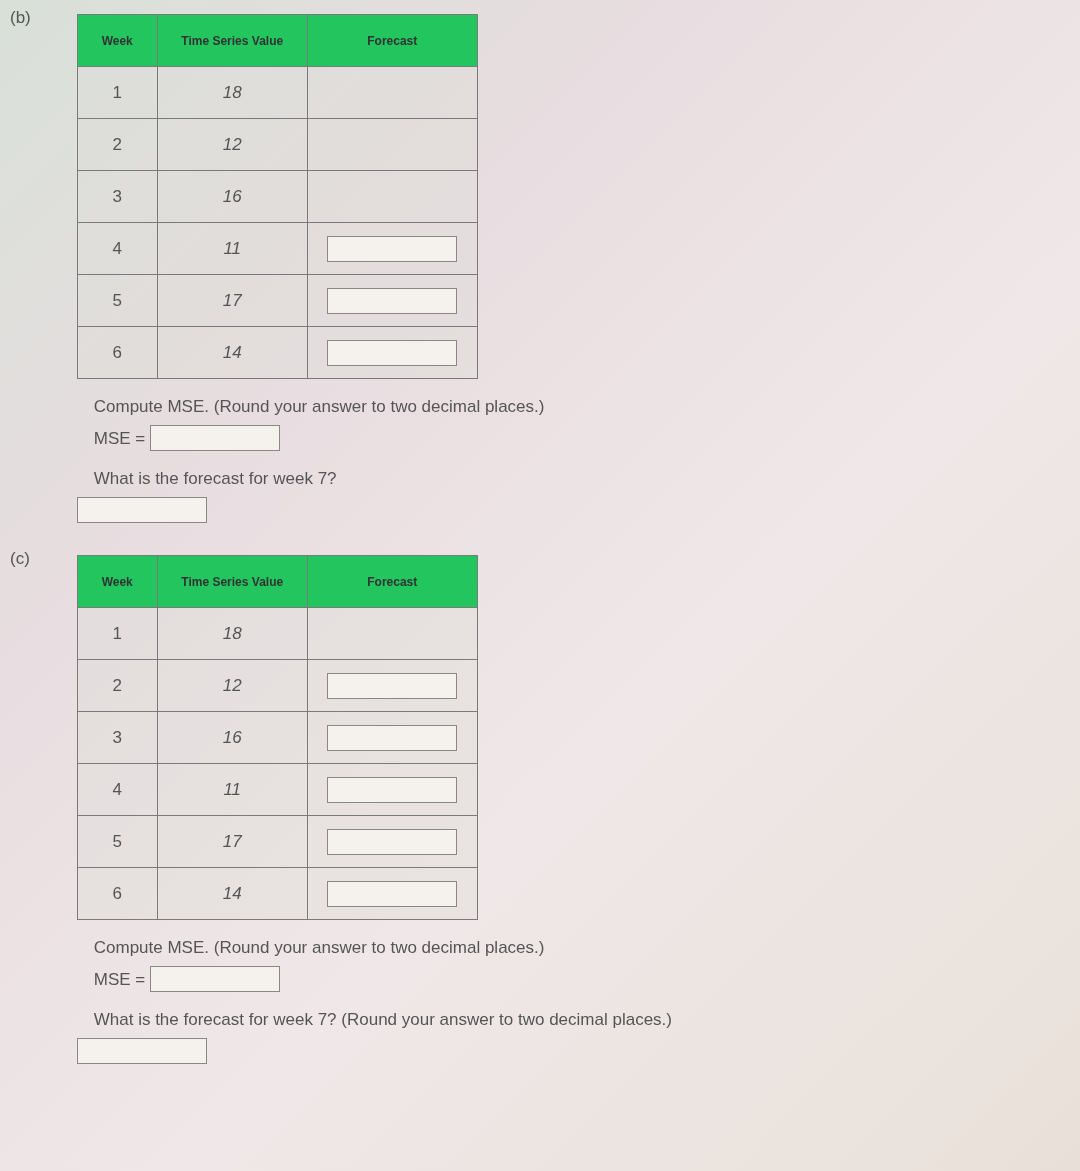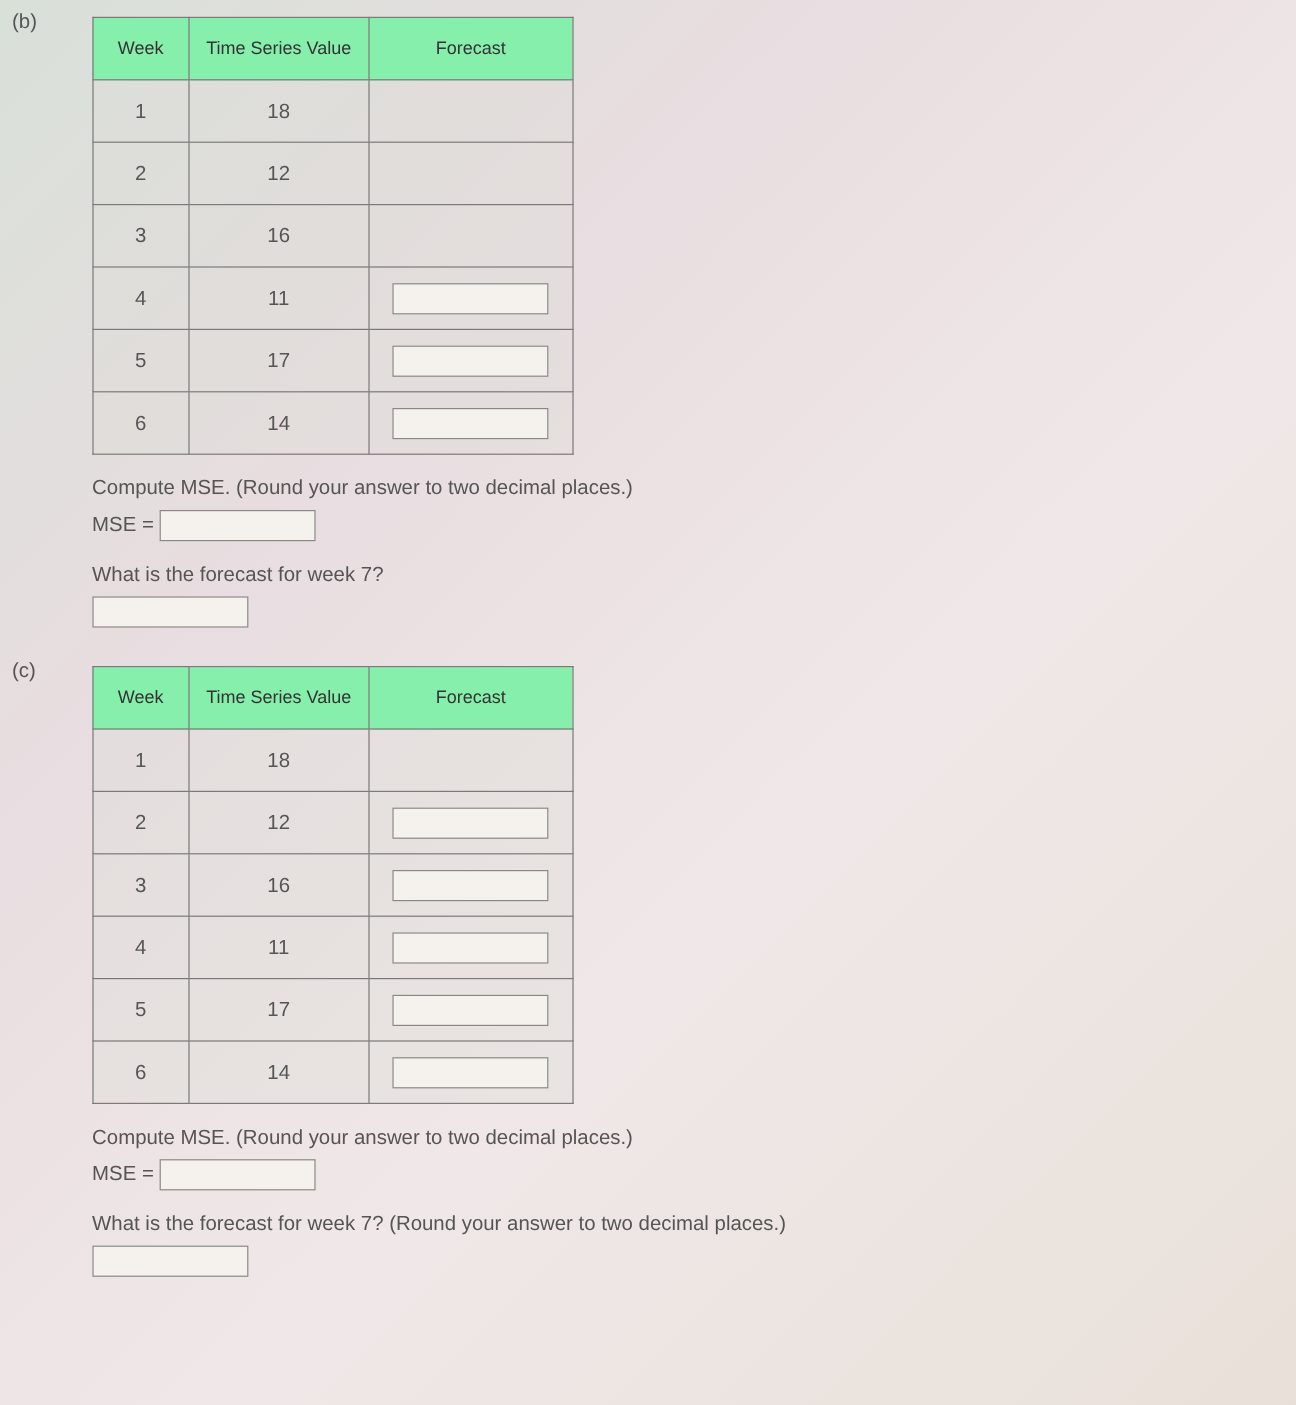--- a/index.html
+++ b/index.html
@@ -36,45 +36,45 @@
     background: rgba(220,220,215,0.35);
   }
   table.data th, table.data td {
     border: 1px solid #7a7a7a;
     text-align: center;
     vertical-align: middle;
     height: 52px;
     color: #555;
   }
   table.data th {
-    background: #86efac;
-    font-weight: normal;
+    background: #22c55e;
+    font-weight: bold;
     color: #333;
-    font-size: 15px;
+    font-size: 12px;
   }
   .col-week { width: 80px; }
   .col-tsv { width: 150px; }
   .col-fc { width: 170px; }
-  .ts-value { color: #a03030; }
+  .ts-value { color: #a03030; font-style: italic; }
   .answer-input {
     display: inline-block;
     width: 130px;
     height: 26px;
     border: 1px solid #888;
     background: #f5f2ee;
     font-size: 15px;
     text-align: left;
     padding: 2px 4px;
   }
   .sub-block {
     margin: 0 0 18px 28px;
     color: #555;
   }
   .sub-block p {
-    margin: 0 0 8px 0;
+    margin: 0 0 8px 17px;
   }
   .mse-line { white-space: nowrap; }
 </style>
 </head>
 <body>
 
 <div class="part">
   <span class="part-label">(b)</span>
   <div class="part-body">
 

